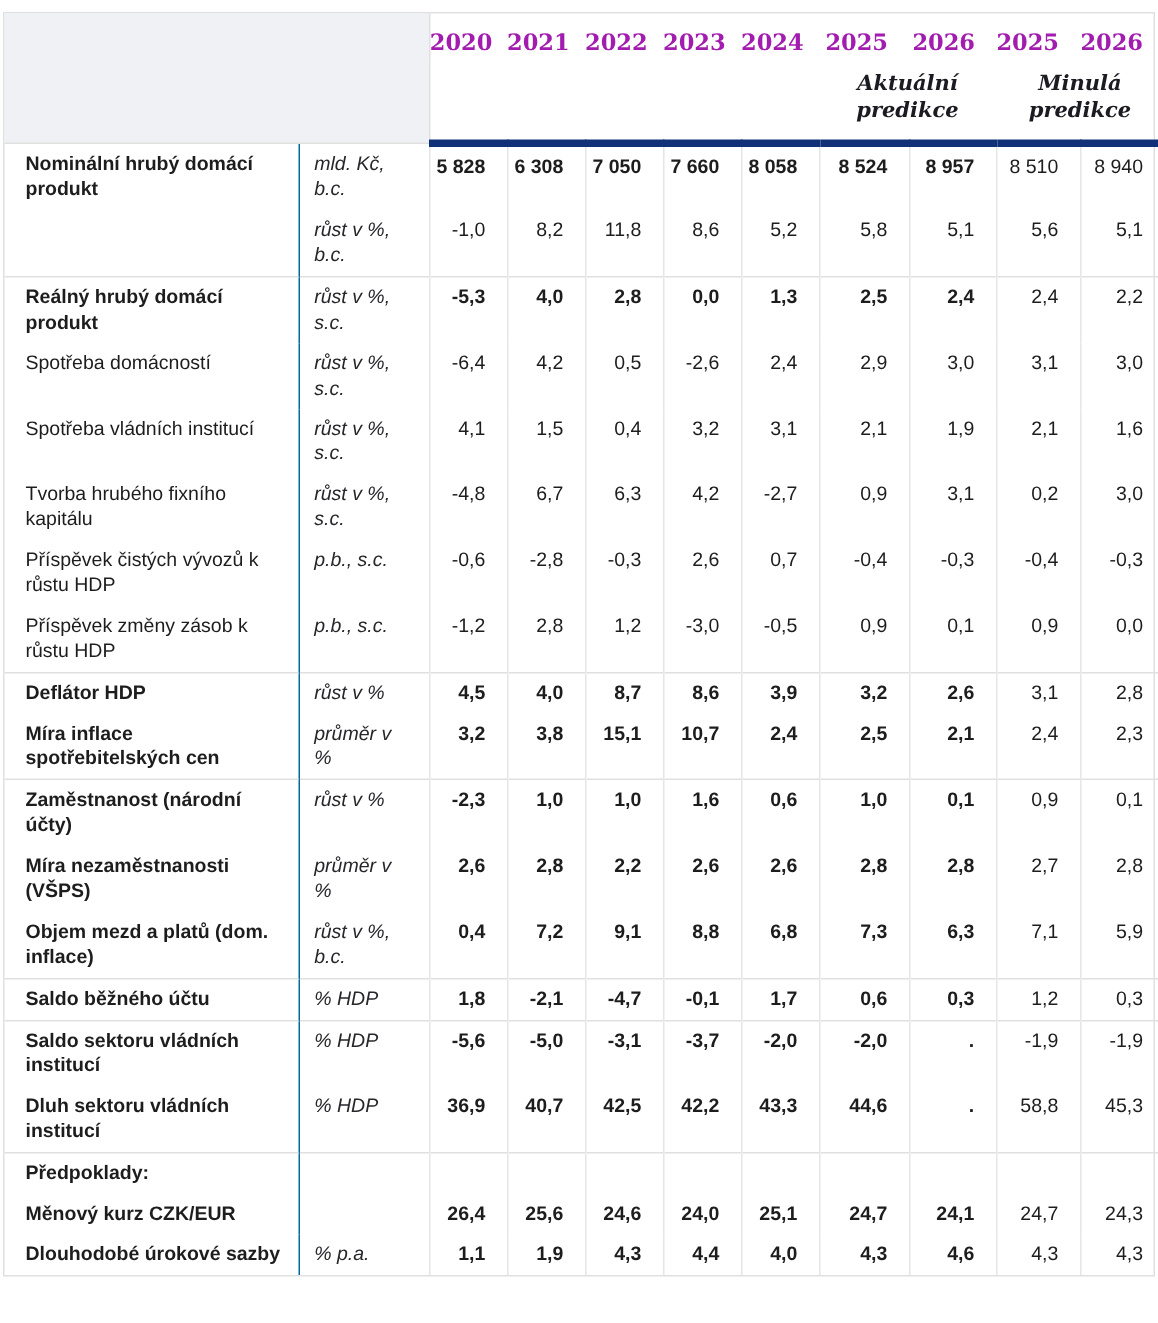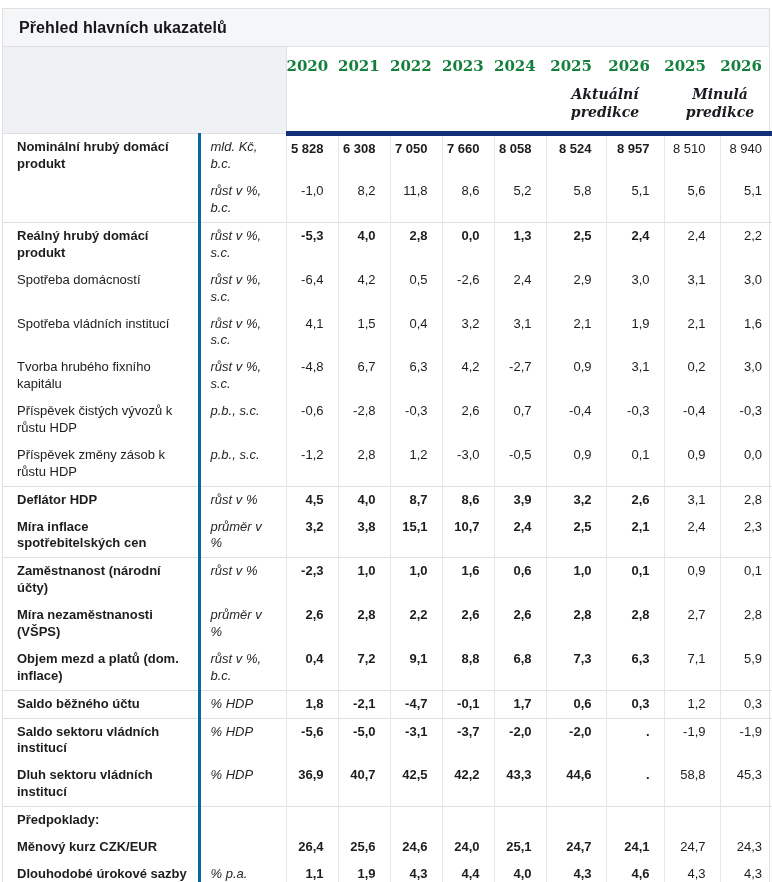--- a/index.html
+++ b/index.html
@@ -41,21 +41,21 @@
   
   thead th{font-weight:400;vertical-align:top;}
   th.corner{
     background:#f0f1f4;
     border-right:1px solid #e0e0e0;
   }
   th.year{
     font-family:"DejaVu Serif","Liberation Serif",serif;
     font-weight:700;
     font-size:15px;
-    color:#15803d;
+    color:#a21caf;
     text-align:right;
     padding:10px 14px 4px 0;
   }
   th.pred{
     font-family:"DejaVu Serif","Liberation Serif",serif;
     font-weight:700;
     font-style:italic;
     font-size:14px;
     color:#1b1b22;
     text-align:center;
@@ -75,38 +75,35 @@
     padding-left:14px;
     padding-right:8px;
     color:#1d1d1d;
     margin-top:48px;
   }
   td.unit{
     font-style:italic;
     color:#26262b;
     padding-left:10px;
     padding-right:11px;
-    border-left:3px solid #0369a1;
+    border-left:1px solid #0369a1;
   }
   td.val{
     text-align:right;
     padding-right:14px;
     border-left:1px solid #e6e6e6;
     color:#1d1d1d;
   }
   td.b{font-weight:700;}
   tr.group-start td{border-top:1px solid #e0e0e0;}
 </style>
 </head>
 <body>
 
 <div class="table-card">
-  <div class="title-bar">
-    <h2>Přehled hlavních ukazatelů</h2>
-  </div>
 
   <table class="main">
     <colgroup>
       <col class="c-label">
         <col class="c-unit">
       <col class="c-y">
         <col class="c-y">
         <col class="c-y">
         <col class="c-y">
         <col class="c-y">

